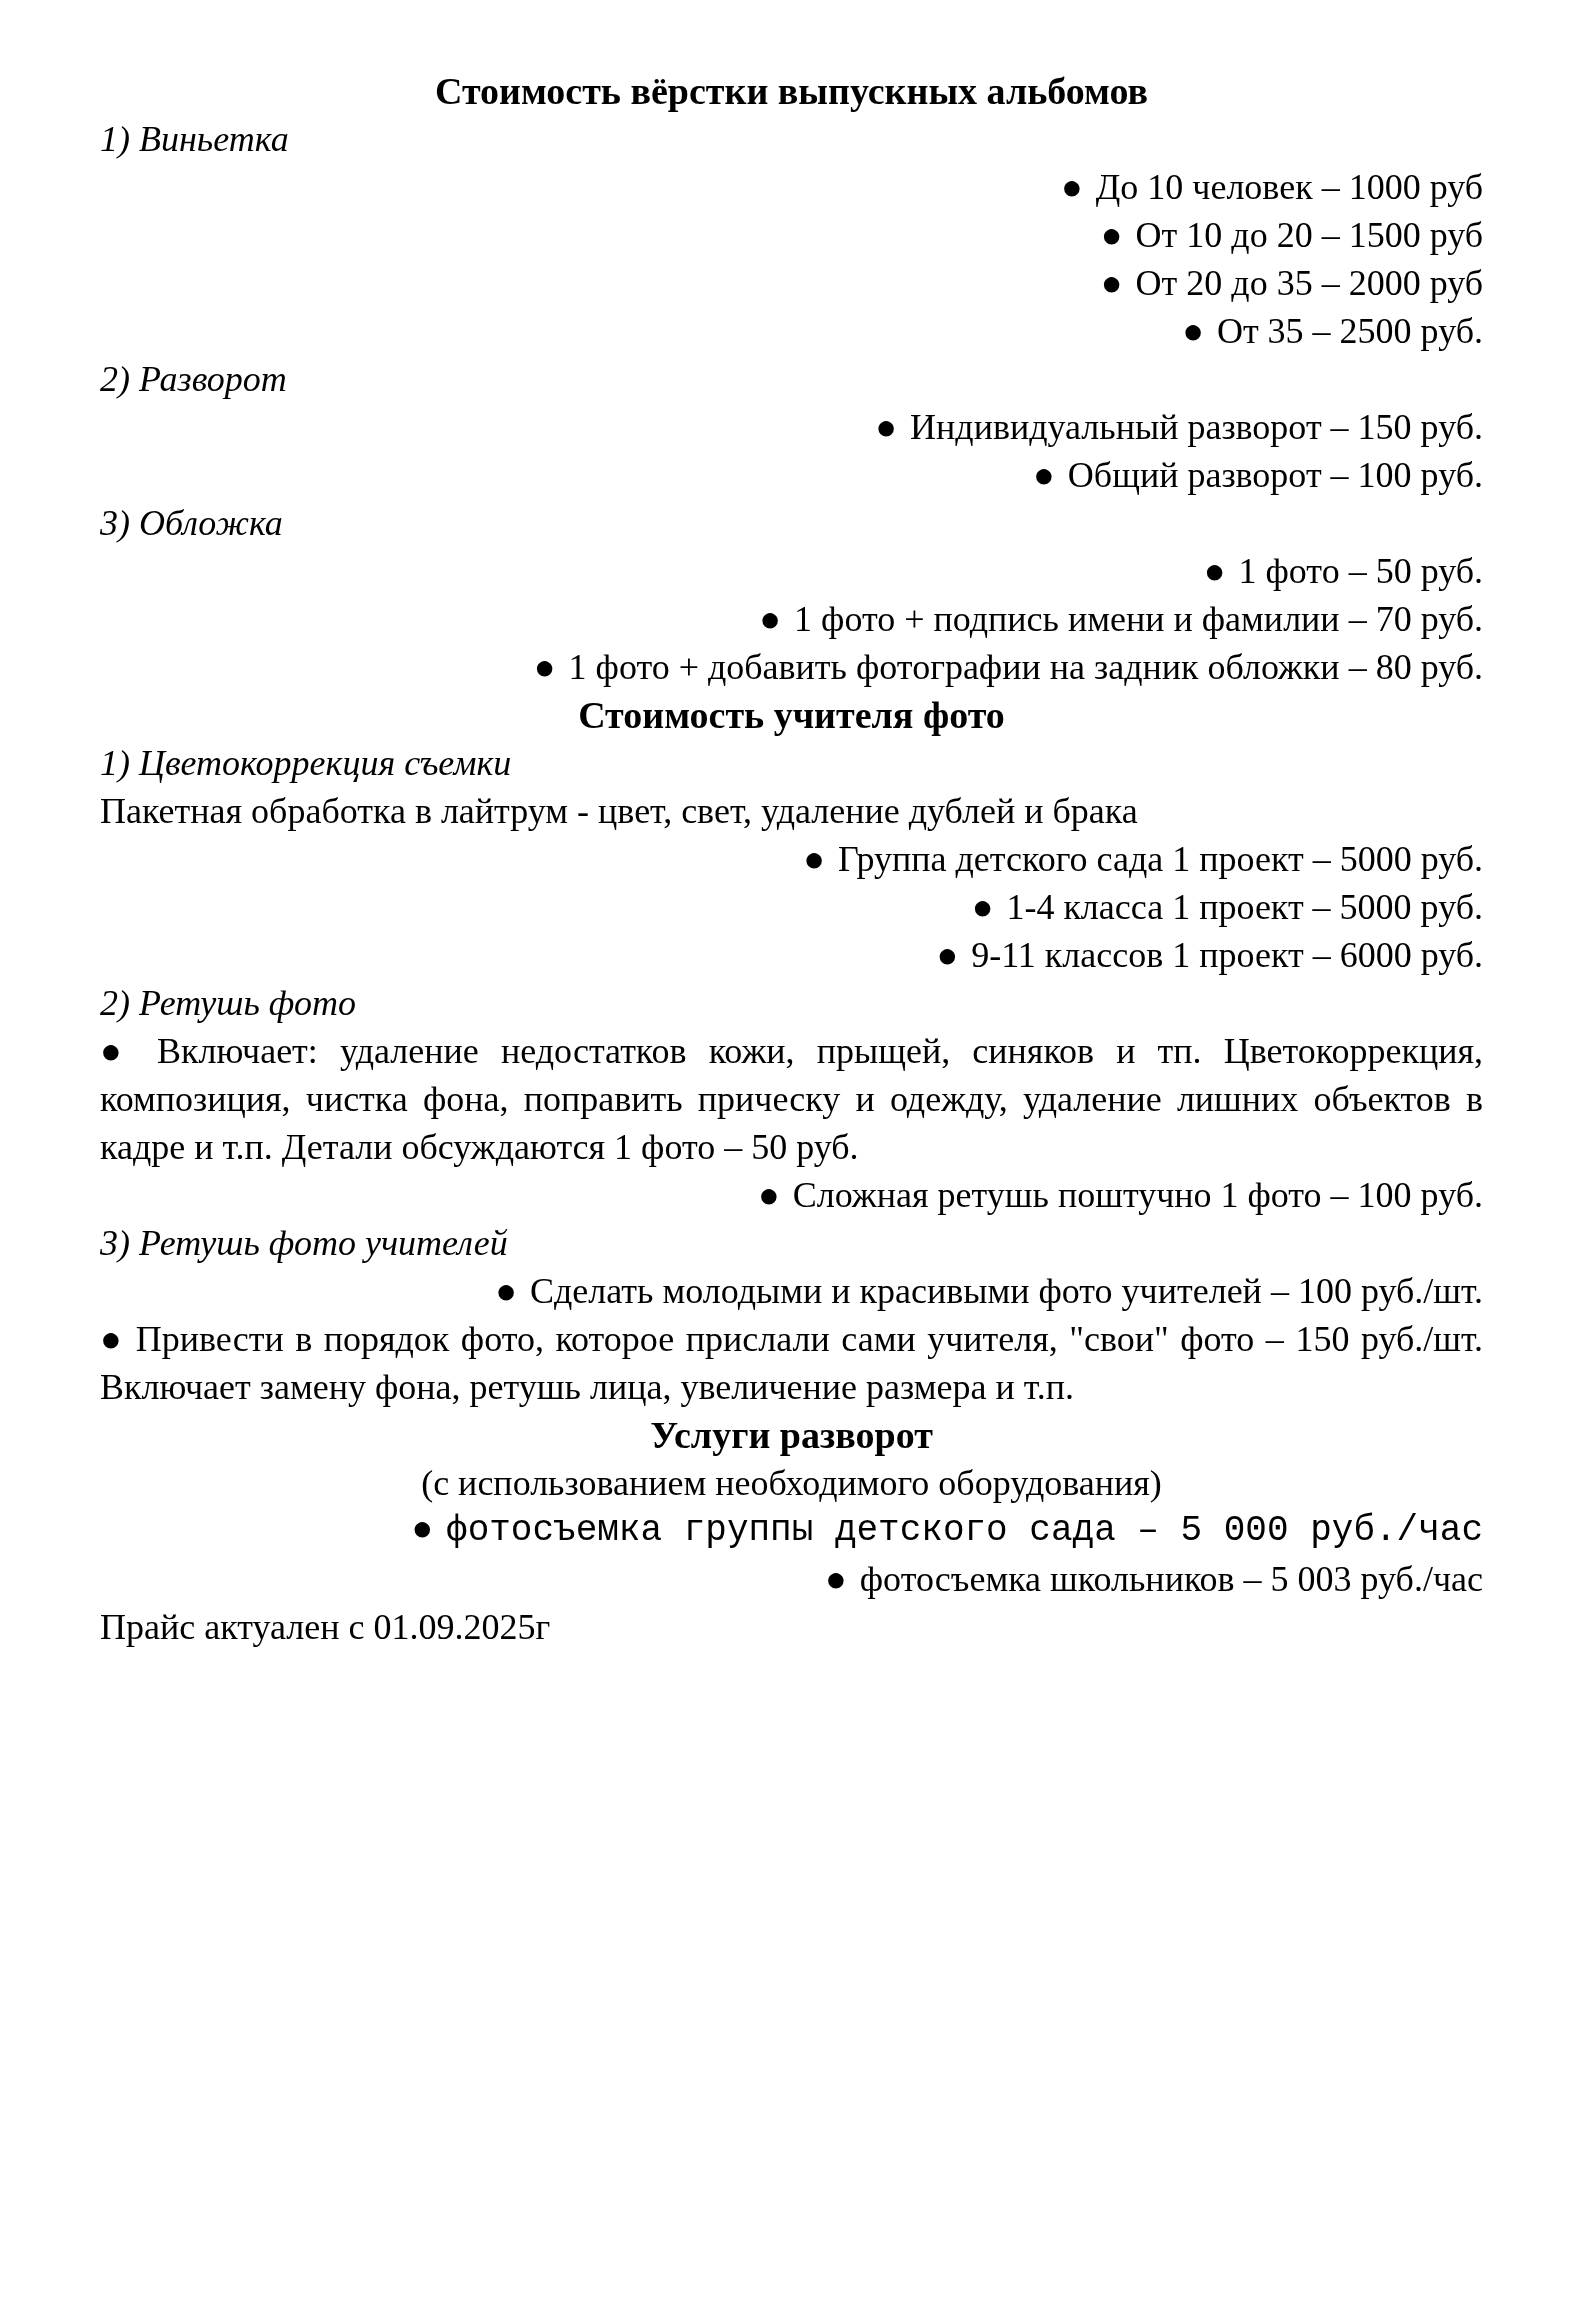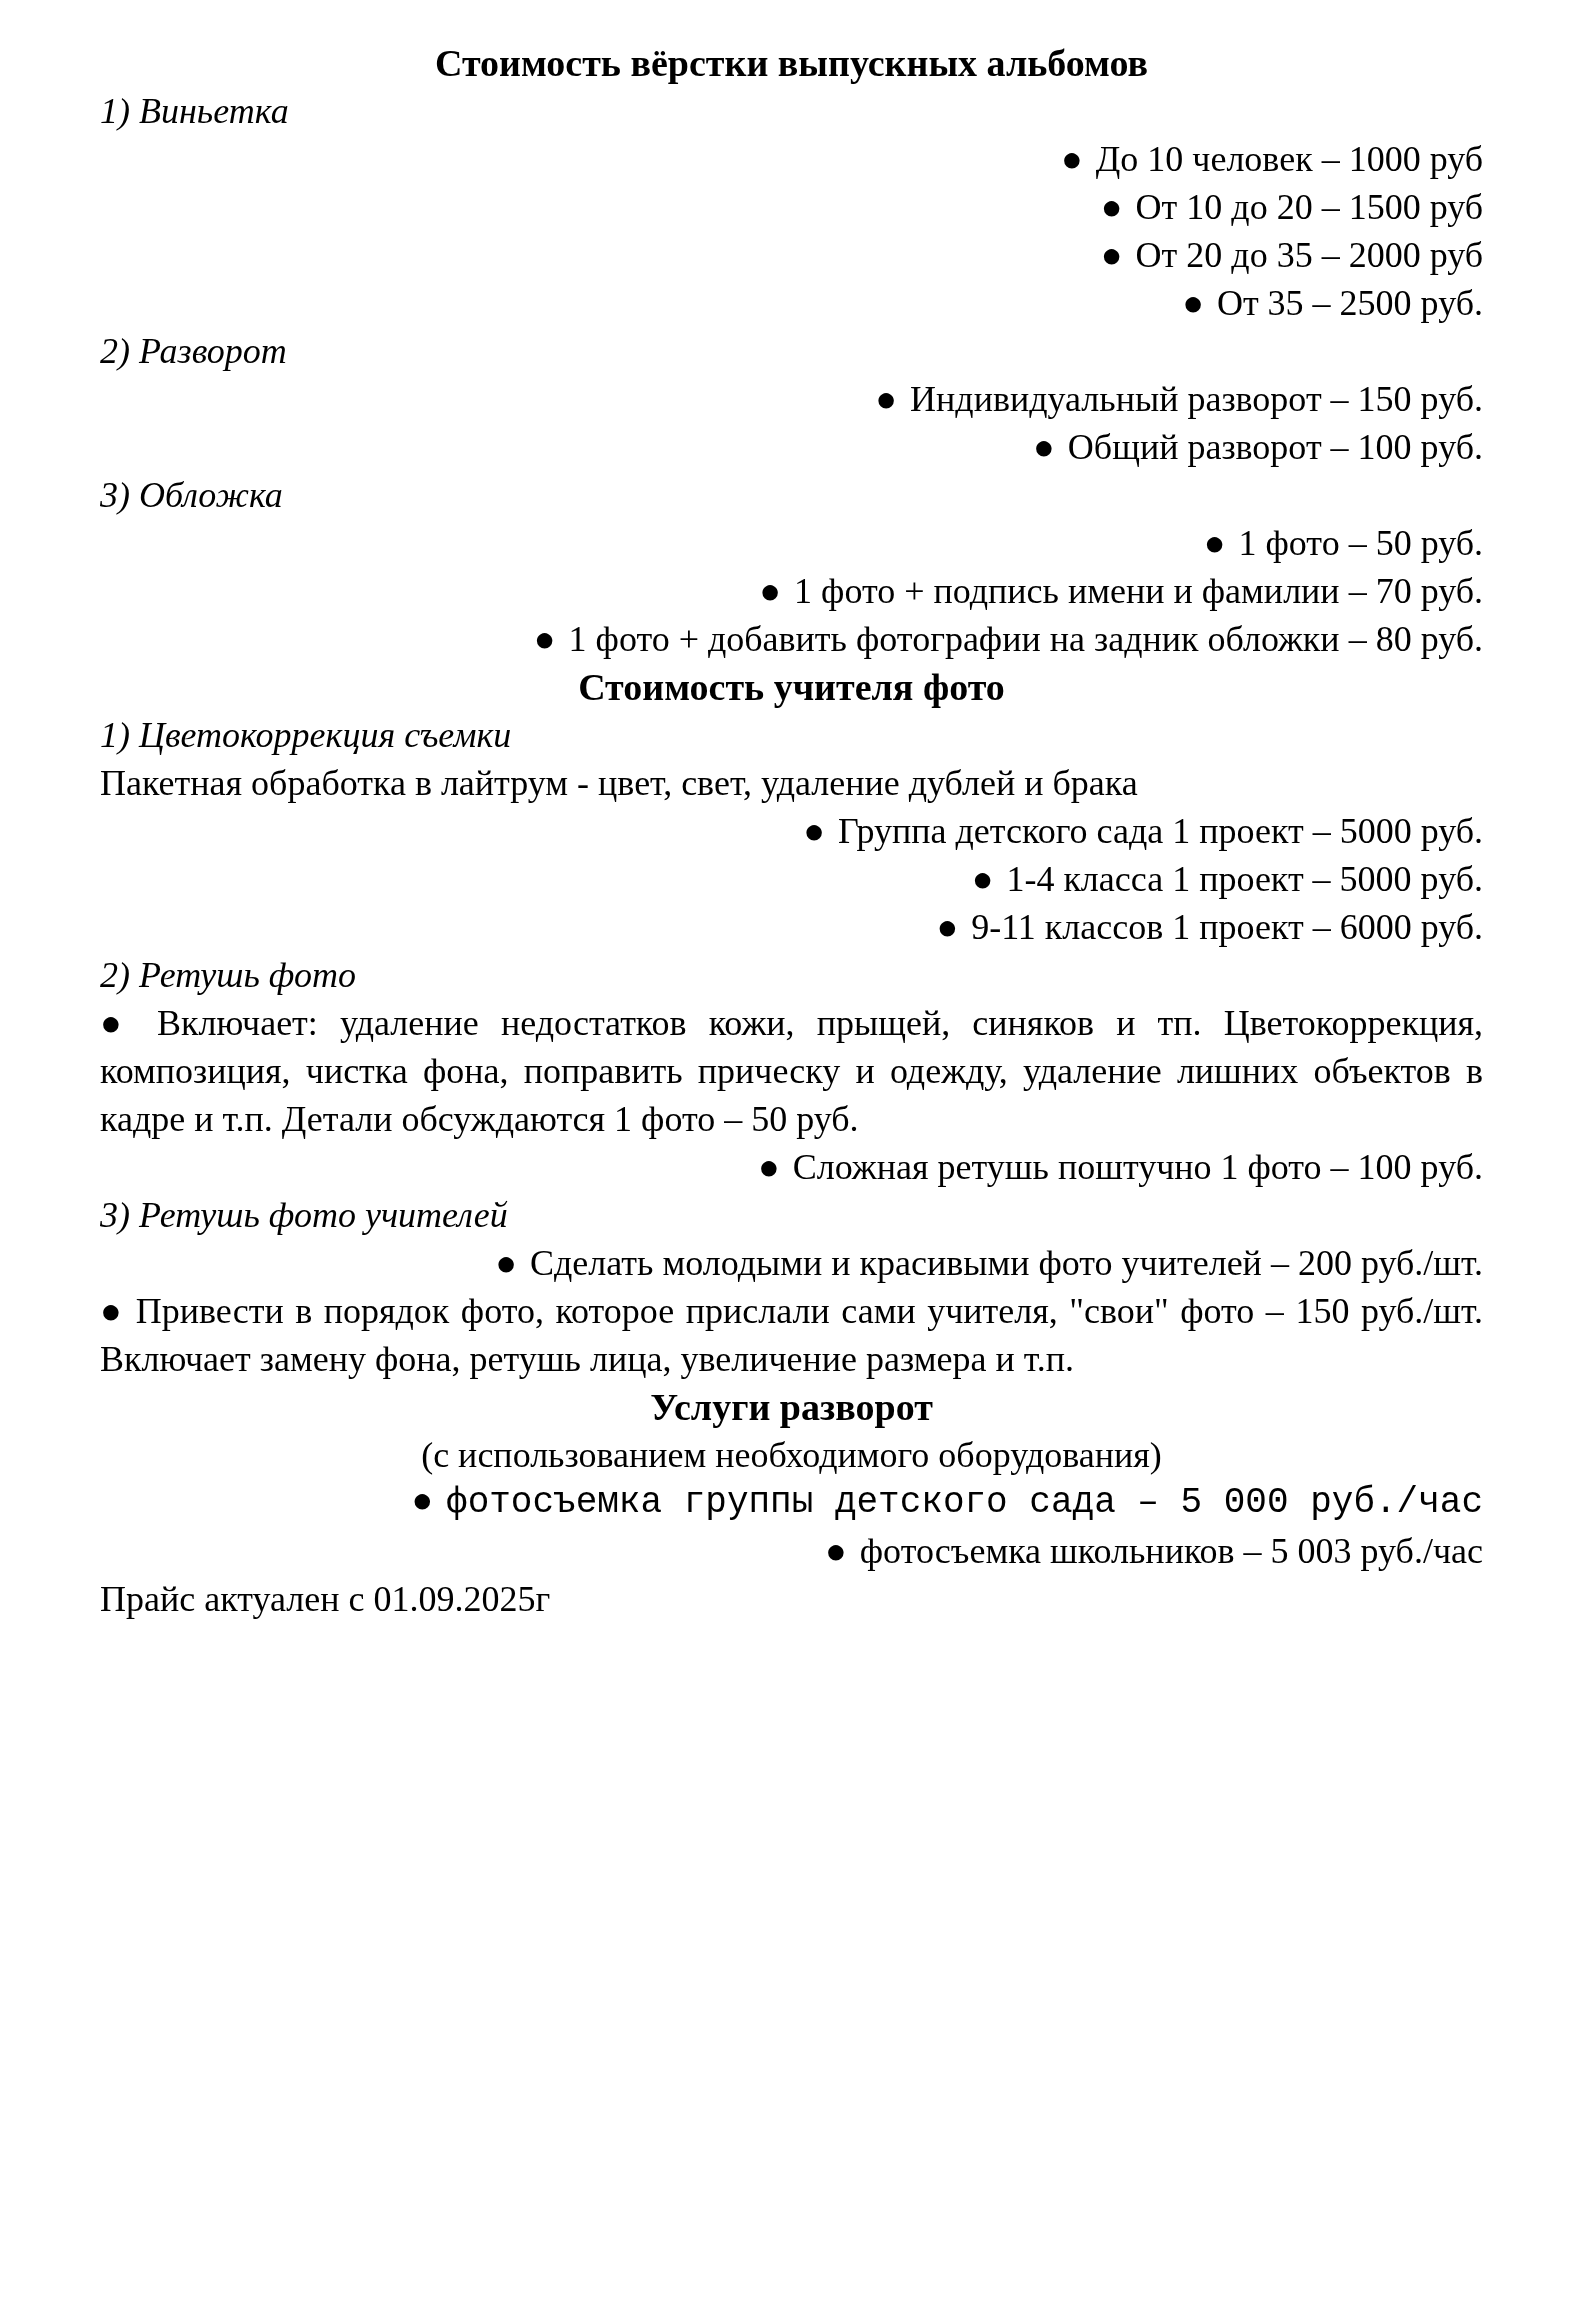--- a/index.html
+++ b/index.html
@@ -6,21 +6,21 @@
   .page {
     position: relative;
     width: 1583px;
     height: 2319px;
     box-sizing: border-box;
     background: #ffffff;
     color: #000000;
     font-family: "Liberation Serif", "DejaVu Serif", serif;
     font-size: 36px;
     line-height: 48px;
-    padding: 39px 100px 0 100px;
+    padding: 67px 100px 0 100px;
     overflow: hidden;
   }
   .page p, .page h1, .page h2, .page div { margin: 0; padding: 0; }
   .doc-title {
     font-size: 38px;
     font-weight: bold;
     text-align: center;
     line-height: 48px;
   }
   .group-heading {
@@ -68,21 +68,21 @@
   <p class="intro-line">Пакетная обработка в лайтрум - цвет, свет, удаление дублей и брака</p>
   <div class="li"><span class="blt">●</span><span>Группа детского сада 1 проект – 5000 руб.</span></div>
   <div class="li"><span class="blt">●</span><span>1-4 класса 1 проект – 5000 руб.</span></div>
   <div class="li"><span class="blt">●</span><span>9-11 классов 1 проект – 6000 руб.</span></div>
 
   <p class="group-heading">2) Ретушь фото</p>
   <p class="li just"><span class="blt">●</span> <span>Включает: удаление недостатков кожи, прыщей, синяков и тп. Цветокоррекция, композиция, чистка фона, поправить прическу и одежду, удаление лишних объектов в кадре и т.п. Детали обсуждаются 1 фото – 50 руб.</span></p>
   <div class="li"><span class="blt">●</span><span>Сложная ретушь поштучно 1 фото – 100 руб.</span></div>
 
   <p class="group-heading">3) Ретушь фото учителей</p>
-  <div class="li"><span class="blt">●</span><span>Сделать молодыми и красивыми фото учителей – 200 руб./шт.</span></div>
+  <div class="li"><span class="blt">●</span><span>Сделать молодыми и красивыми фото учителей – 100 руб./шт.</span></div>
   <p class="li just"><span class="blt">●</span> <span>Привести в порядок фото, которое прислали сами учителя, "свои" фото – 150 руб./шт. Включает замену фона, ретушь лица, увеличение размера и т.п.</span></p>
 
   <h1 class="doc-title mt-section">Услуги разворот</h1>
   <p class="subtitle-line">(с использованием необходимого оборудования)</p>
 
   <div class="li mt-blank"><span class="blt">●</span><span>фотосъемка группы детского сада – 5 000 руб./час</span></div>
   <div class="li"><span class="blt">●</span><span>фотосъемка школьников – 5 003 руб./час</span></div>
 
   <p class="footer-line">Прайс актуален с 01.09.2025г</p>
 

